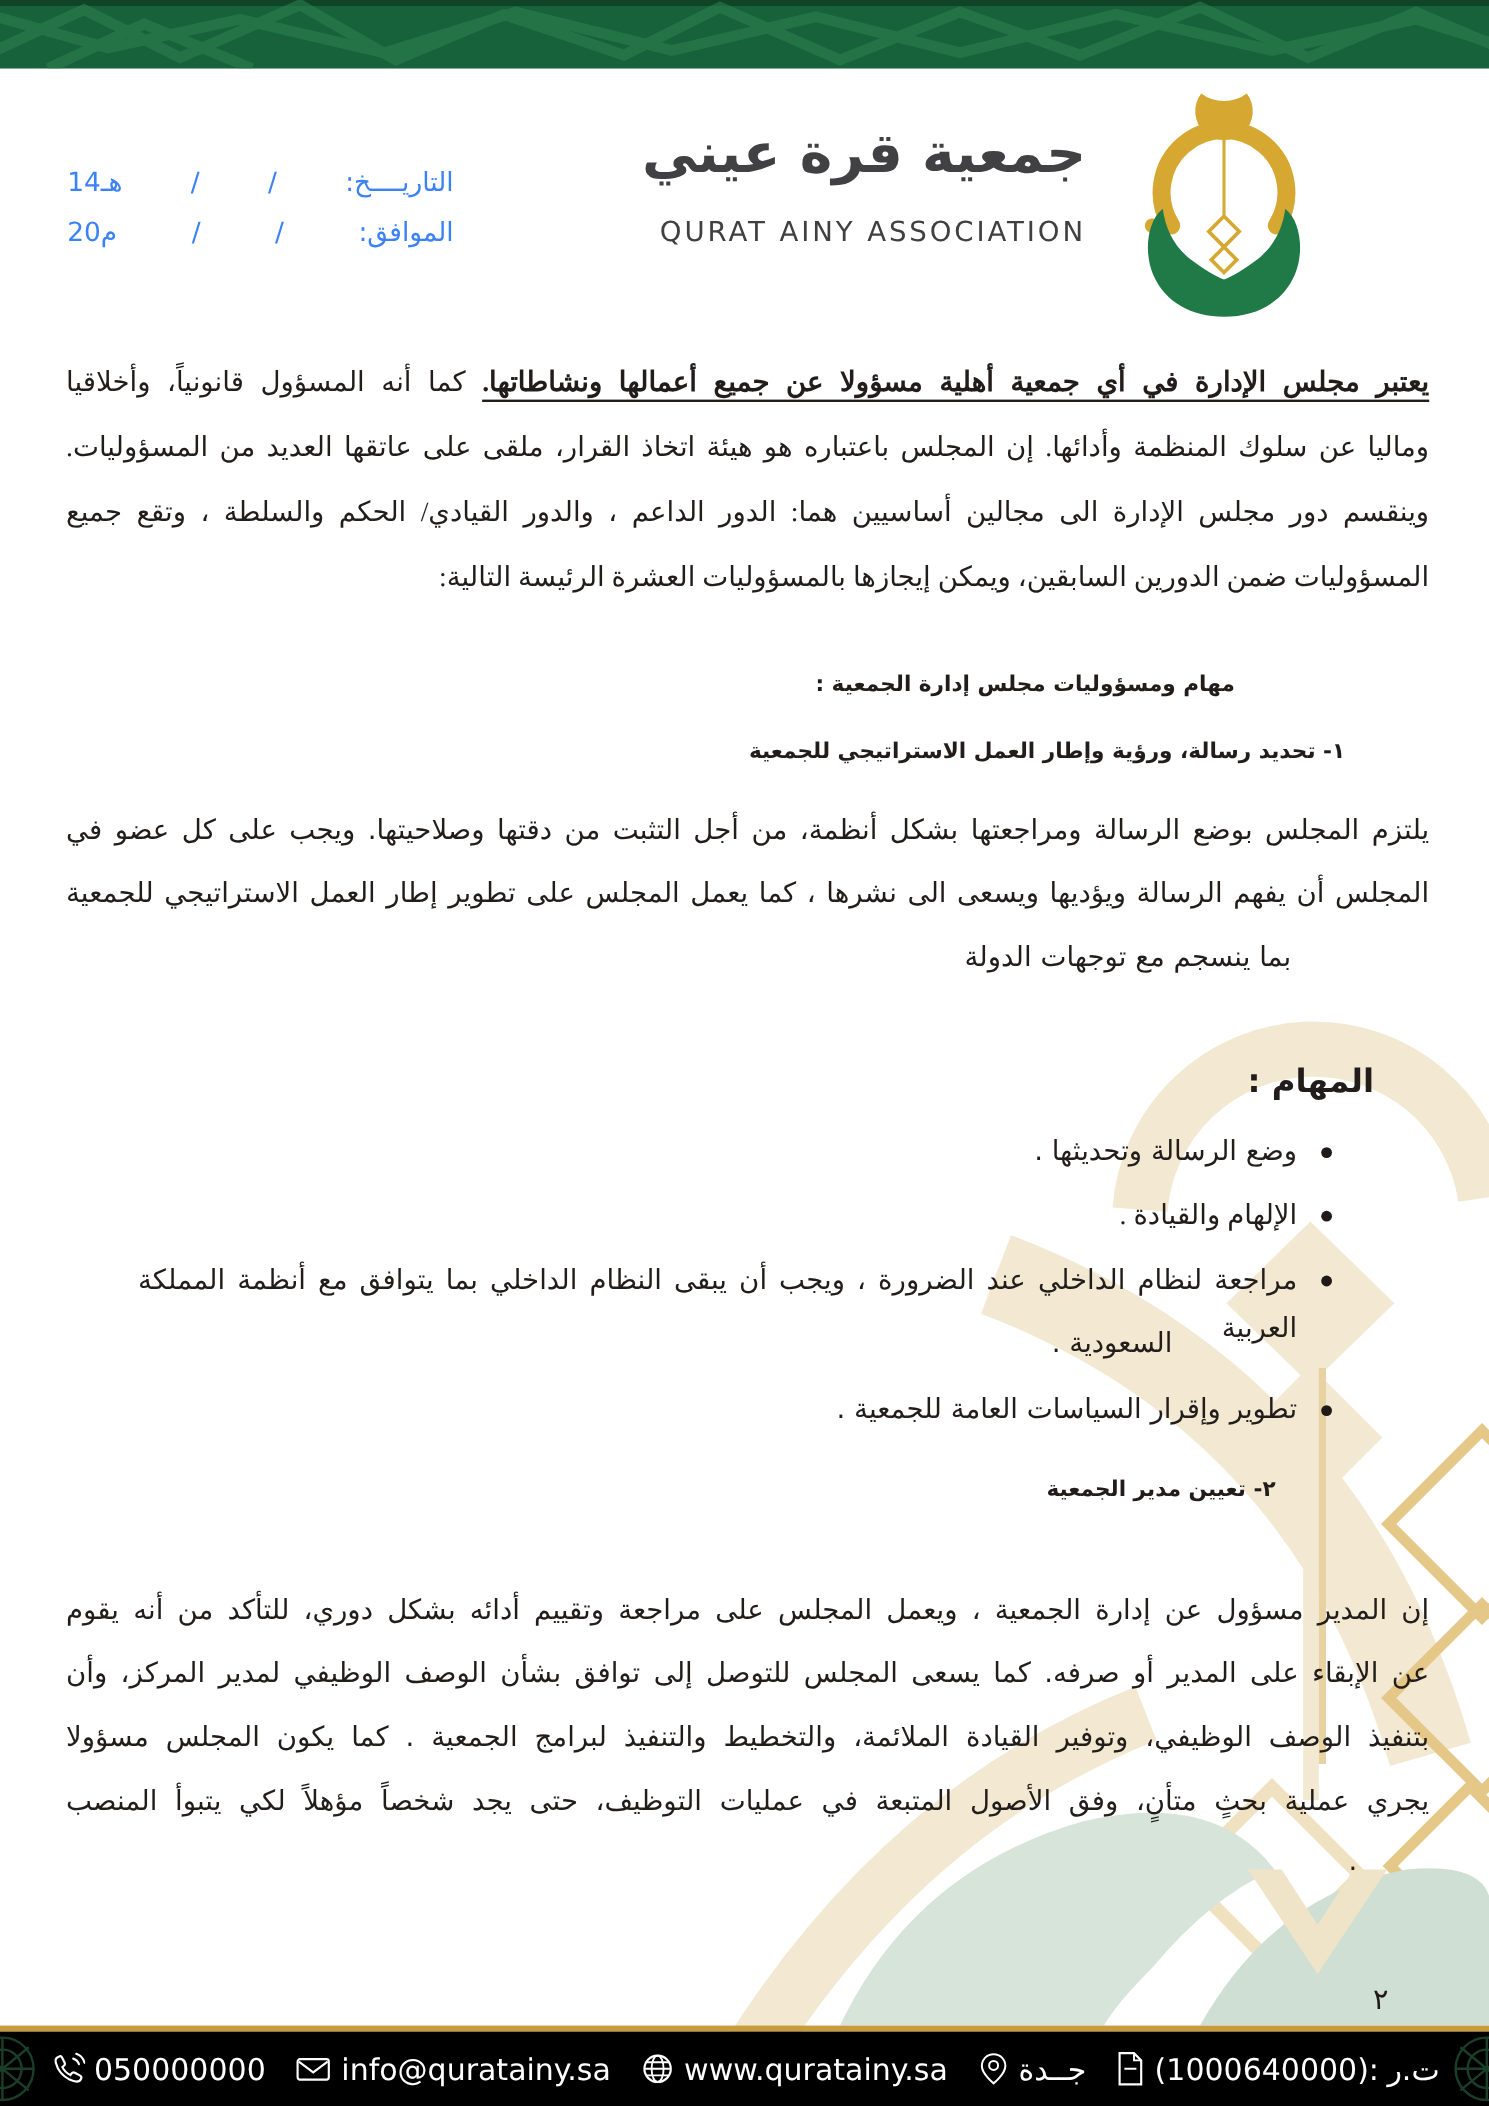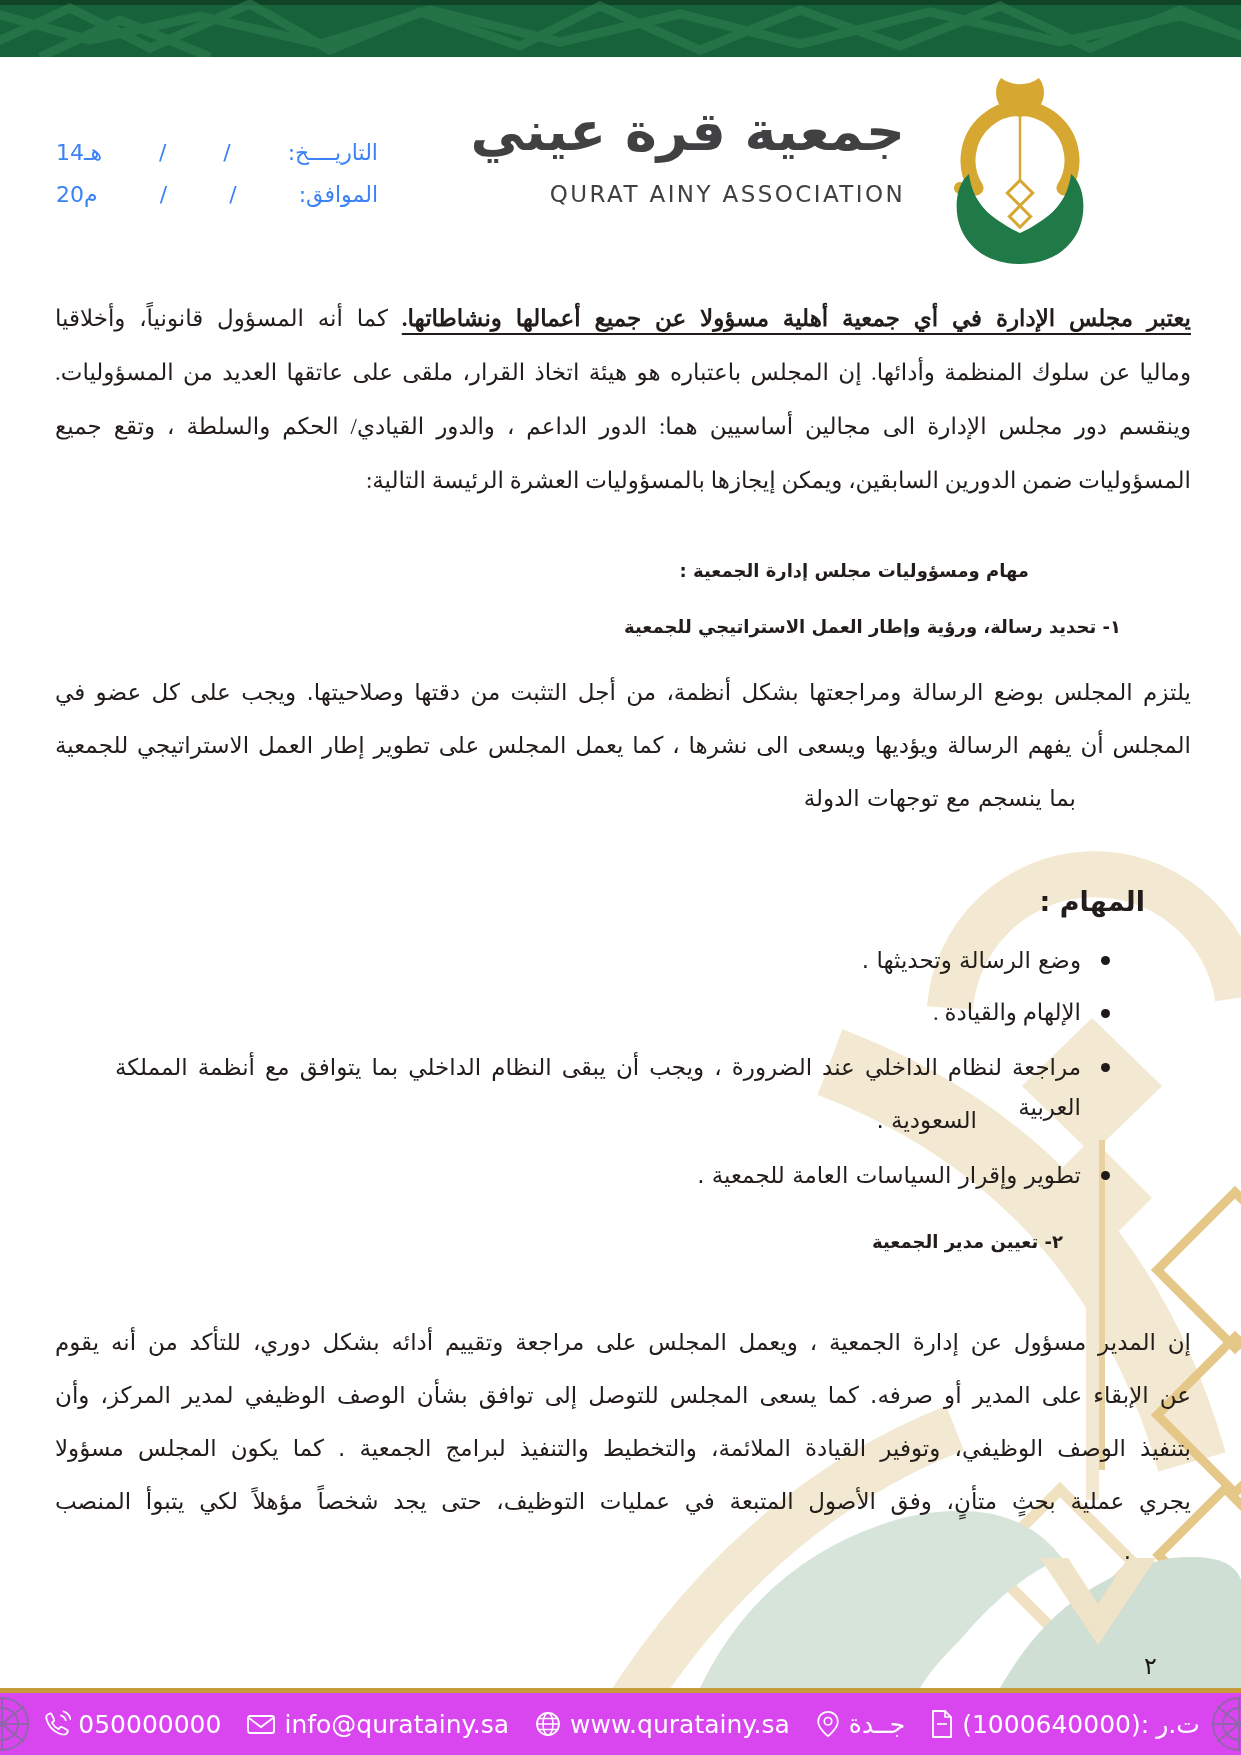--- a/index.html
+++ b/index.html
@@ -5,40 +5,40 @@
   html,body{margin:0;padding:0;background:#e8e8e8;}
   .page{
     position:relative;width:1241px;height:1755px;background:#ffffff;overflow:hidden;
     font-family:"DejaVu Sans", sans-serif;color:#221d1a;margin:0 auto;
   }
   
   .band{position:absolute;top:0;left:0;width:1241px;height:57px;background:#17623a;z-index:3;}
   .band svg{display:block;}
   
   .logo-svg{position:absolute;left:925px;top:58px;z-index:2;}
-  .logo-ar{position:absolute;right:336px;top:100px;font-size:54px;font-weight:bold;color:#414042;direction:rtl;z-index:2;}
+  .logo-ar{position:absolute;right:336px;top:100px;font-size:46px;font-weight:bold;color:#414042;direction:rtl;z-index:2;}
   .logo-en{position:absolute;right:336px;top:181px;font-size:23px;letter-spacing:2.4px;color:#404040;z-index:2;white-space:nowrap;}
   
   .dates{position:absolute;left:56px;top:140px;width:322px;z-index:2;font-size:22px;color:#3b82f6;}
   .date-row{display:flex;justify-content:space-between;align-items:baseline;height:42px;direction:ltr;}
   
   .doc{position:absolute;z-index:2;direction:rtl;}
   .jline{text-align:justify;text-align-last:justify;}
   .rline{text-align:right;}
   .line{height:54px;line-height:54px;font-size:23px;}
   .b{font-weight:bold;}
   .u{text-decoration:underline;text-underline-offset:7px;}
   .heading{font-weight:bold;font-size:18px;white-space:nowrap;}
   .bullet-dot{position:absolute;width:9px;height:9px;border-radius:50%;background:#1f1a17;z-index:2;}
   .bullet-text{position:absolute;z-index:2;direction:rtl;font-size:23px;line-height:40px;white-space:nowrap;}
   .bullet-text.stretch{white-space:normal;text-align:justify;text-align-last:justify;}
   .pagenum{position:absolute;top:1652px;right:84px;font-size:24px;z-index:2;color:#1f1a17;}
   
   .gold-line{position:absolute;top:1688px;left:0;width:1241px;height:5px;background:#c89b3c;z-index:3;}
-  .footer{position:absolute;top:1693px;left:0;width:1241px;height:62px;background:#d946ef;z-index:3;
+  .footer{position:absolute;top:1693px;left:0;width:1241px;height:62px;background:#000000;z-index:3;
           display:flex;align-items:center;justify-content:center;gap:24px;color:#ffffff;font-size:25px;}
   .f-item{display:flex;align-items:center;gap:7px;direction:ltr;white-space:nowrap;}
   .f-item svg{display:block;}
   .corner-pat{position:absolute;top:0;height:62px;opacity:.45;}
   
   .wm{position:absolute;top:0;left:0;z-index:0;pointer-events:none;}
 </style>
 </head>
 <body>
 

